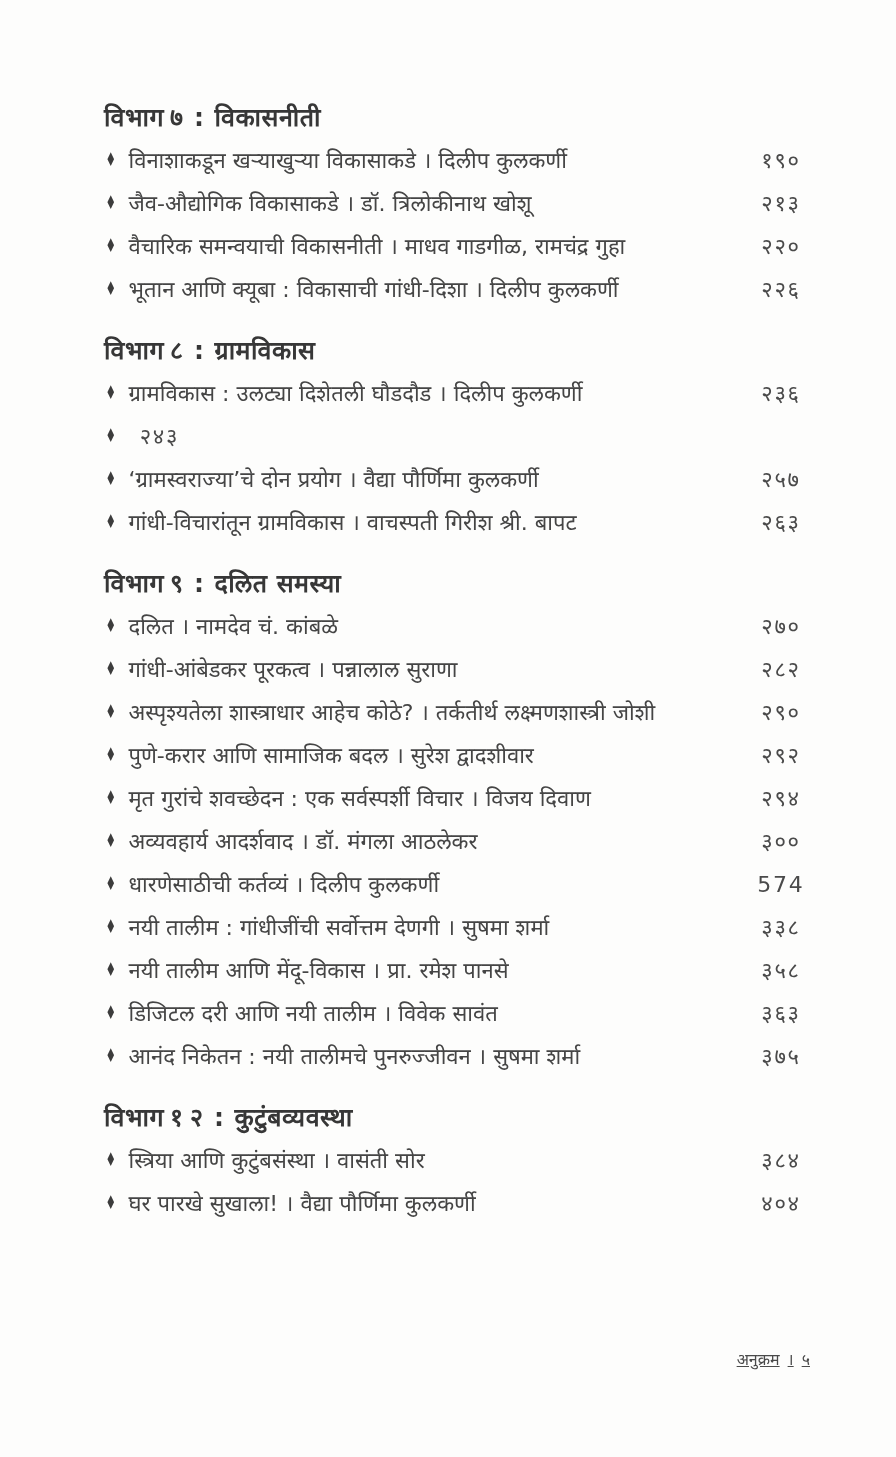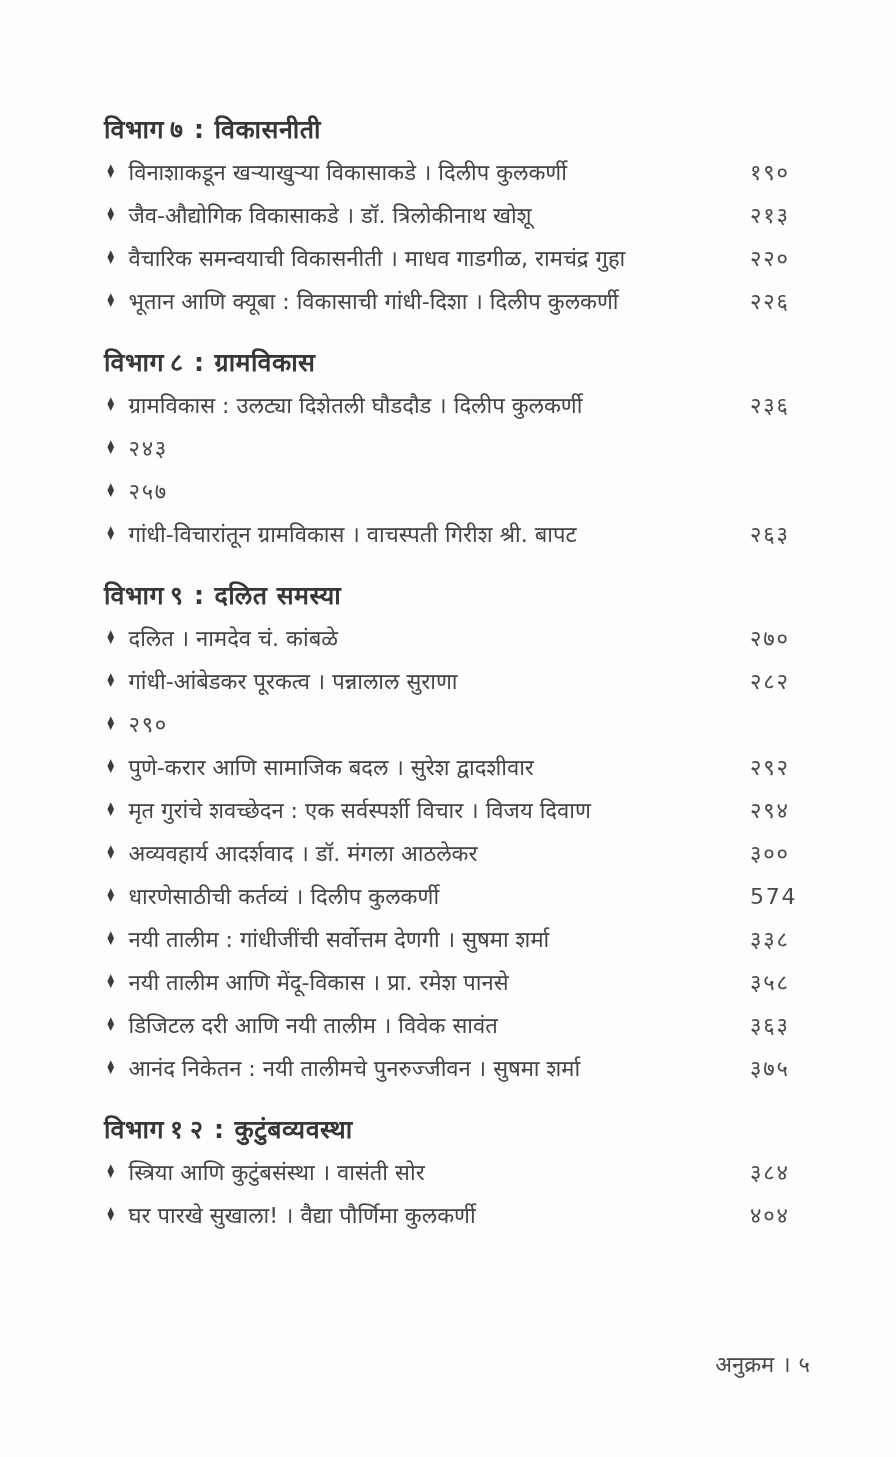--- a/index.html
+++ b/index.html
@@ -25,21 +25,21 @@
   }
   .section .heading {
     margin: 18px 0 0 0;
     font-size: 25px;
     font-weight: bold;
     color: #373737;
     line-height: 43px;
     letter-spacing: 0.02em;
   }
   .section:first-child .heading {
-    margin-top: 12px;
+    margin-top: 0;
   }
   .h-number {
     letter-spacing: 0.28em;
     margin-left: 6px;
   }
   .h-sep {
     margin: 0 10px 0 4px;
   }
   .entries {
     list-style: none;
@@ -68,30 +68,31 @@
     flex: 1 1 auto;
     overflow: hidden;
     padding-right: 8px;
   }
   .entry-divider {
     margin: 0 7px;
   }
   .entry-page {
     flex: none;
     min-width: 62px;
-    text-align: left;
+    text-align: center;
     letter-spacing: 0.08em;
     color: #4a4a4a;
   }
   .footer {
     position: absolute;
     top: 1348px;
     right: 86px;
-    font-size: 22px;
+    font-size: 16px;
     color: #4a4a4a;
+    text-decoration: underline;
   }
   .footer-divider {
     margin: 0 8px;
   }
 </style>
 </head>
 <body>
 
 <div class="page">
   <main class="content">
@@ -137,20 +138,21 @@
     <span class="entry-page">२३६</span>
   </li>
 
   <li class="entry">
     <span class="bullet">♦</span>
     <span class="entry-page">२४३</span>
   </li>
 
   <li class="entry">
     <span class="bullet">♦</span>
+    <span class="entry-text"><span class="entry-title">‘ग्रामस्वराज्या’चे दोन प्रयोग</span><span class="entry-divider">।</span><span class="entry-author">वैद्या पौर्णिमा कुलकर्णी</span></span>
     <span class="entry-page">२५७</span>
   </li>
 
   <li class="entry">
     <span class="bullet">♦</span>
     <span class="entry-text"><span class="entry-title">गांधी-विचारांतून ग्रामविकास</span><span class="entry-divider">।</span><span class="entry-author">वाचस्पती गिरीश श्री. बापट</span></span>
     <span class="entry-page">२६३</span>
   </li>
 </ul>
   </section>
@@ -167,20 +169,21 @@
   </li>
 
   <li class="entry">
     <span class="bullet">♦</span>
     <span class="entry-text"><span class="entry-title">गांधी-आंबेडकर पूरकत्व</span><span class="entry-divider">।</span><span class="entry-author">पन्नालाल सुराणा</span></span>
     <span class="entry-page">२८२</span>
   </li>
 
   <li class="entry">
     <span class="bullet">♦</span>
+    <span class="entry-text"><span class="entry-title">अस्पृश्यतेला शास्त्राधार आहेच कोठे?</span><span class="entry-divider">।</span><span class="entry-author">तर्कतीर्थ लक्ष्मणशास्त्री जोशी</span></span>
     <span class="entry-page">२९०</span>
   </li>
 
   <li class="entry">
     <span class="bullet">♦</span>
     <span class="entry-text"><span class="entry-title">पुणे-करार आणि सामाजिक बदल</span><span class="entry-divider">।</span><span class="entry-author">सुरेश द्वादशीवार</span></span>
     <span class="entry-page">२९२</span>
   </li>
 
   <li class="entry">

